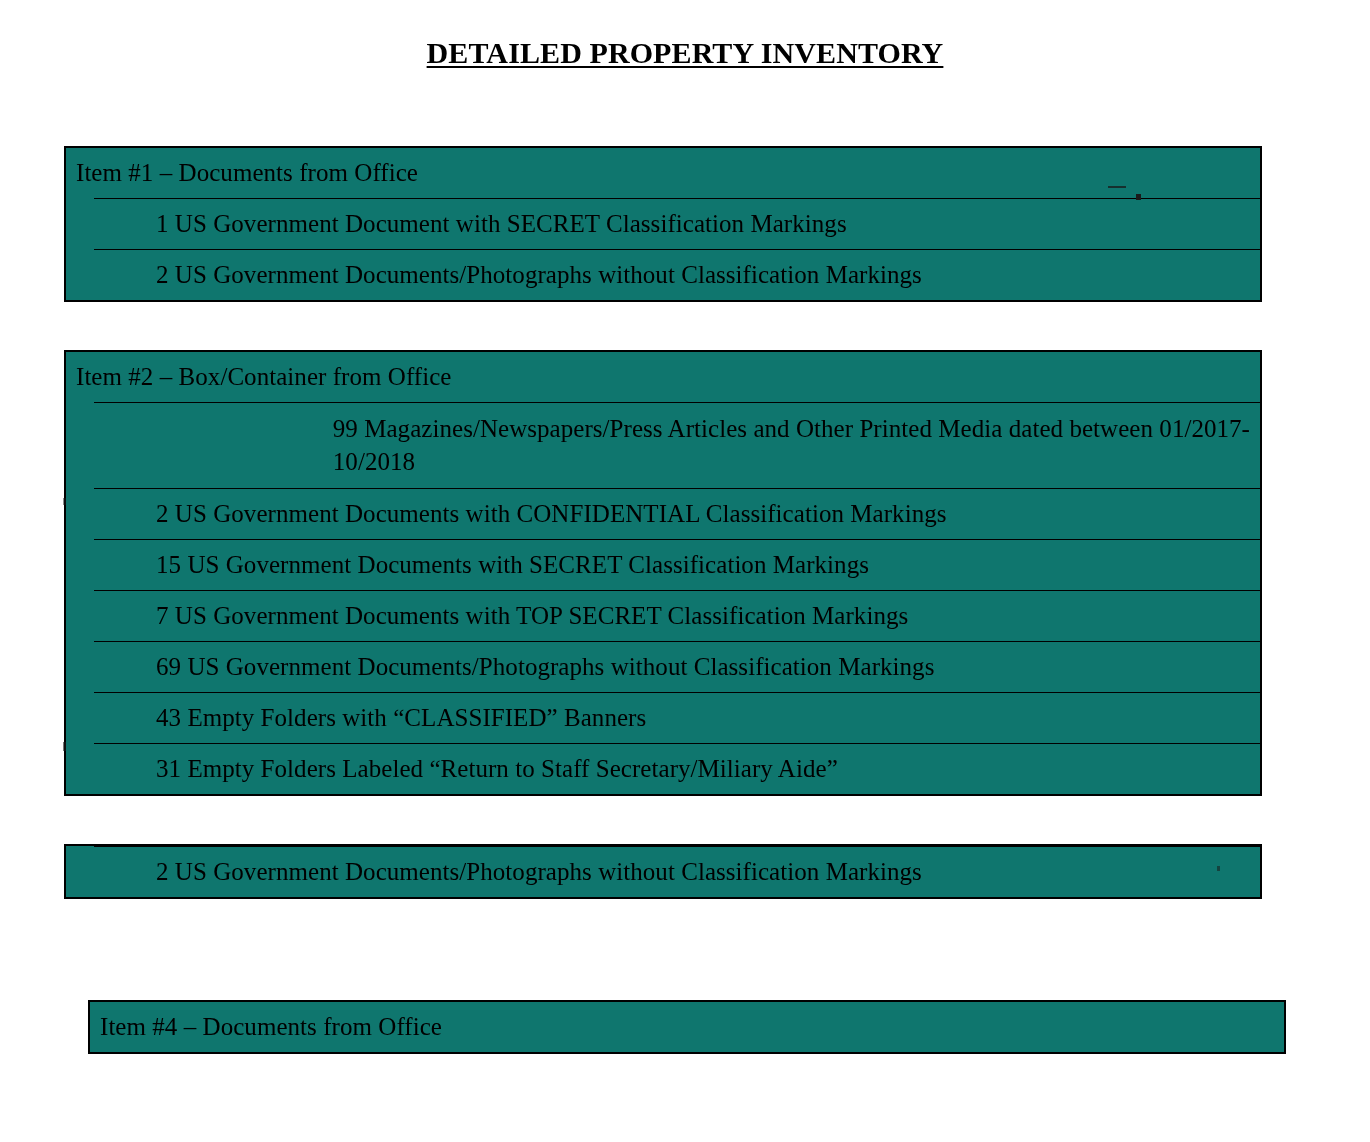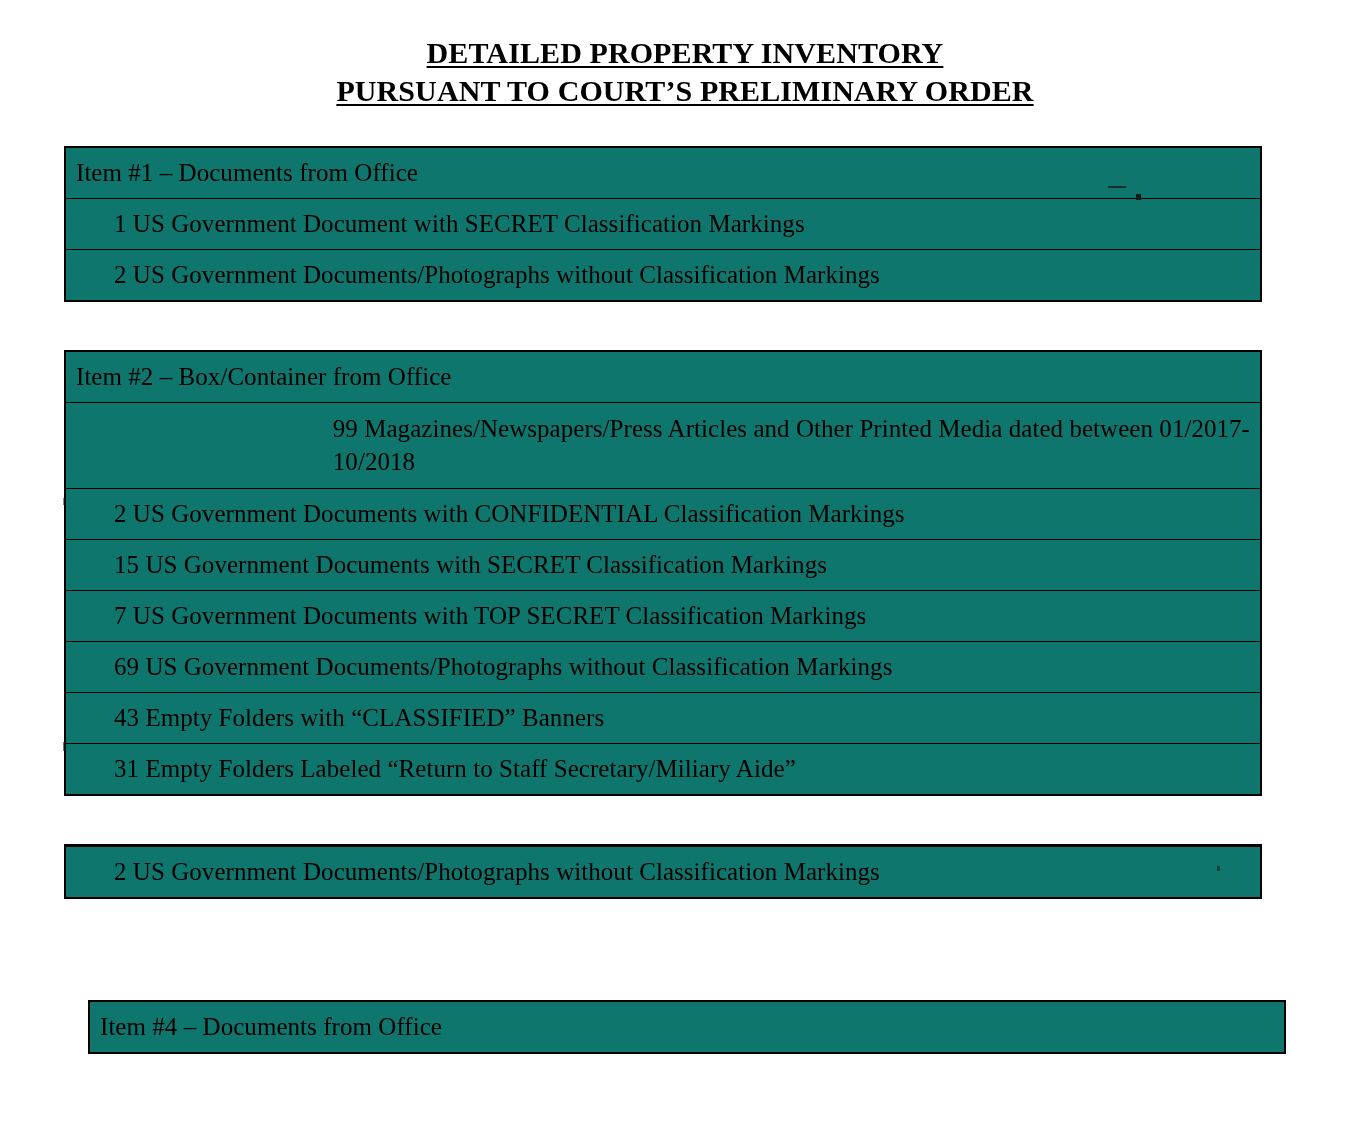--- a/index.html
+++ b/index.html
@@ -60,21 +60,22 @@
     font-size: 25px;
     line-height: 1.30;
     letter-spacing: 0.05px;
     white-space: pre-wrap;
   }
   
   .row.header {
     padding-left: 10px;
   }
   .row.sub {
-    padding-left: 48px;
+    padding-left: 62px;
+    margin-left: 28px;
   }
   .row.header .row-text {
     white-space: nowrap;
   }
 
   
   .h-header { height: 50px; }
   .h-sub    { height: 51px; }
   .h-sub2   { height: 86px; justify-content: flex-end; }
 
@@ -87,21 +88,20 @@
   .speck-b { left: 1108px; top: 186px; width: 18px; height: 1.5px; opacity: .75; }
   .speck-c { left: 1217px; top: 866px; width: 3px;  height: 5px;  opacity: .55; }
   .speck-d { left: 63px;   top: 742px; width: 3px;  height: 9px;  opacity: .6; }
   .speck-e { left: 63px;   top: 498px; width: 3px;  height: 7px;  opacity: .5; }
 </style>
 </head>
 <body>
 
 <div class="doc-title">
   <span class="title-line">DETAILED PROPERTY INVENTORY</span>
-  <span class="title-line">PURSUANT TO COURT’S PRELIMINARY ORDER</span>
 </div>
 
 <div class="item-block" style="top:146px;">
   <div class="row header first h-header">
     <span class="row-text">Item #1 – Documents from Office</span>
   </div>
   <div class="row sub h-sub">
     <span class="row-text">1 US Government Document with SECRET Classification Markings</span>
   </div>
   <div class="row sub h-sub">

